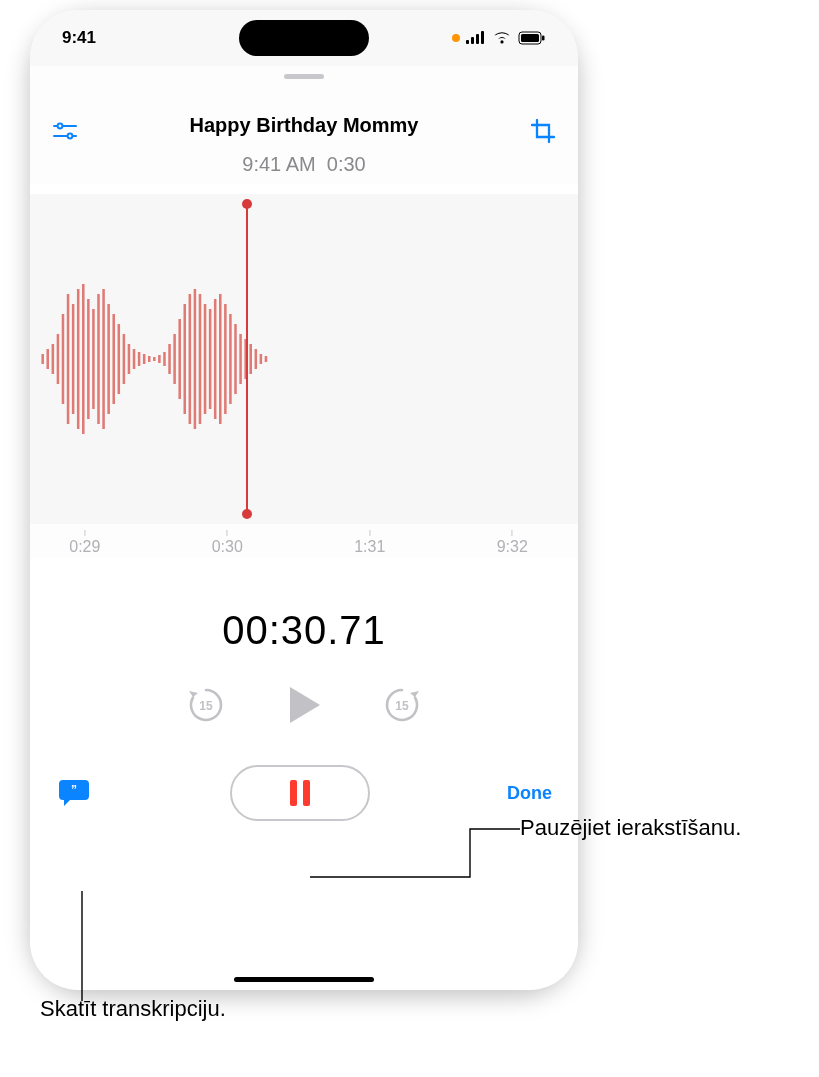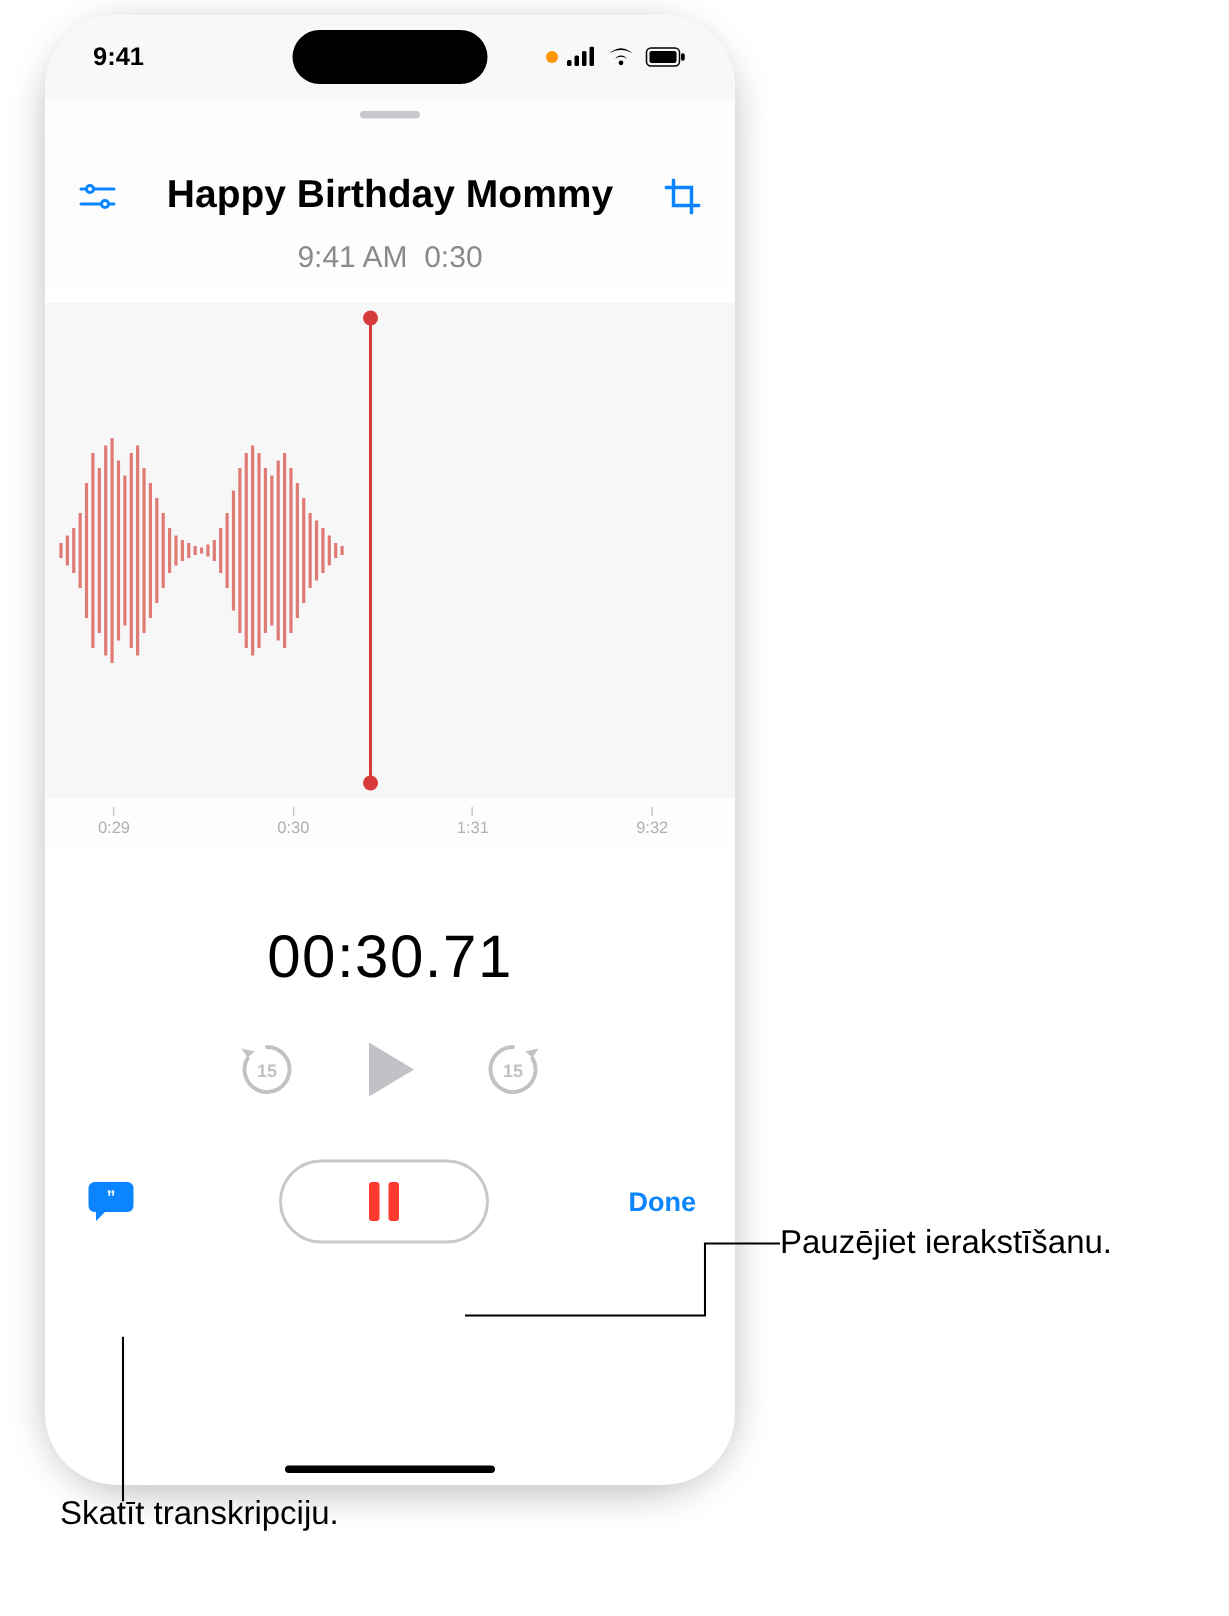--- a/index.html
+++ b/index.html
@@ -7,21 +7,21 @@
     font-family: -apple-system, BlinkMacSystemFont, "Segoe UI", Helvetica, Arial, sans-serif;
     background: #fff;
     width: 819px;
     height: 1077px;
     position: relative;
   }
   .phone {
     position: absolute;
     top: 10px;
     left: 30px;
-    width: 460px;
+    width: 548px;
     height: 980px;
     background: #a21caf;
     border-radius: 60px;
     padding: 0;
     box-shadow: 0 6px 24px rgba(0,0,0,0.25);
   }
   .screen {
     width: 100%;
     height: 100%;
     background: #fff;
@@ -71,21 +71,21 @@
     border-radius: 3px;
   }
   
   .header {
     background: #fdfdfd;
     padding: 28px 20px 8px 20px;
     position: relative;
   }
   .header-title {
     text-align: center;
-    font-size: 26px;
+    font-size: 20px;
     font-weight: 600;
     color: #000;
   }
   .header-sub {
     text-align: center;
     font-size: 20px;
     color: #8a8a8e;
     margin-top: 16px;
   }
   .settings-btn {
@@ -141,21 +141,21 @@
   .ticks {
     background:#fdfdfd;
     padding: 6px 0 2px 0;
     position:relative;
     height: 34px;
   }
   .tick-row { position:relative; height:100%; }
   .tick {
     position:absolute;
     top:0;
-    font-size: 11px;
+    font-size: 16px;
     color:#b0b0b5;
     transform:translateX(-50%);
   }
   .tick::before{
     content:"";
     display:block;
     width:1px;height:6px;
     background:#c7c7cc;
     margin:0 auto 2px auto;
   }
@@ -167,21 +167,21 @@
     color:#000;
     margin-top: 50px;
     font-variant-numeric: tabular-nums;
     letter-spacing: 1px;
   }
   
   .transport {
     display:flex;
     justify-content:center;
     align-items:center;
-    gap: 44px;
+    gap: 60px;
     margin-top: 32px;
   }
   .t-btn { color:#c1c1c6; display:flex; align-items:center; justify-content:center; }
   .play-btn { color:#c1c1c6; }
   
   .bottom-row {
     display:flex;
     align-items:center;
     justify-content:space-between;
     padding: 0 26px;

